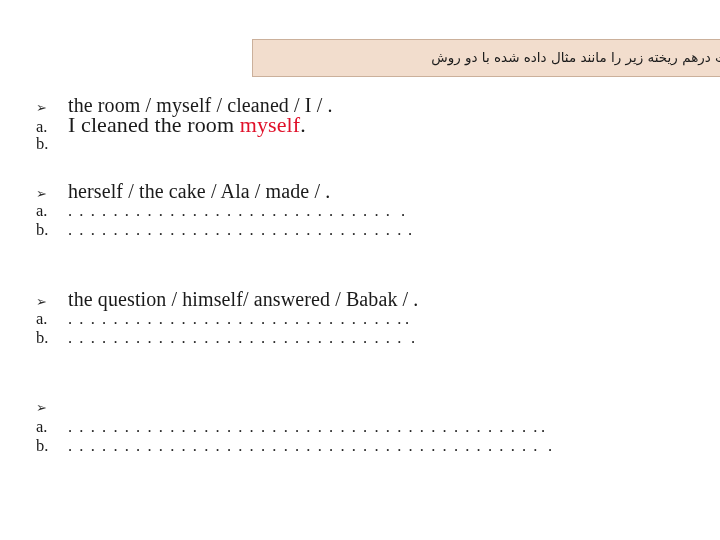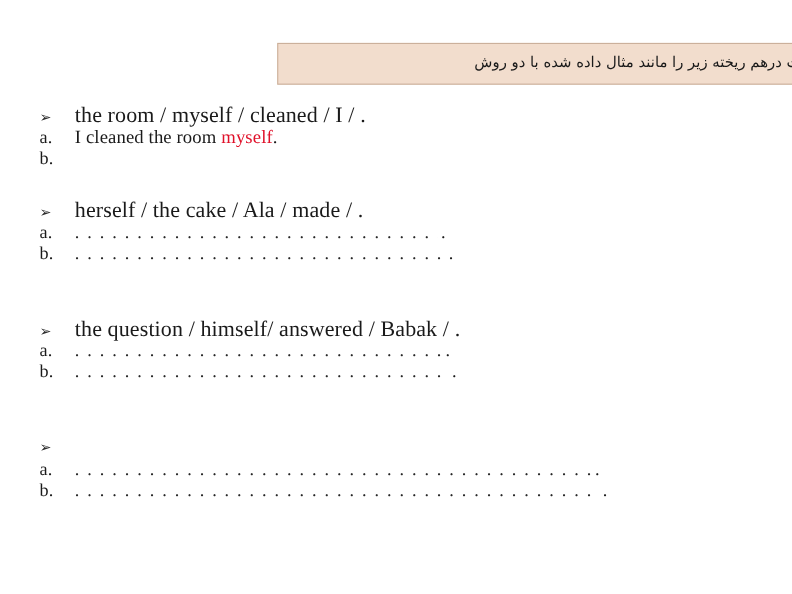--- a/index.html
+++ b/index.html
@@ -67,21 +67,21 @@
     font-family: "DejaVu Sans", sans-serif;
     font-size: 13px;
     color: #2b2b2b;
   }
   .marker.letter {
     font-family: "Liberation Serif", serif;
     font-size: 16.5px;
   }
 
   .text {
-    font-size: 17px;
+    font-size: 22px;
     line-height: 19px;
     letter-spacing: 0.1px;
   }
   .prompt-text {
     font-size: 20px;
   }
 
   .hl-red { color: #e01029; }
 
   

